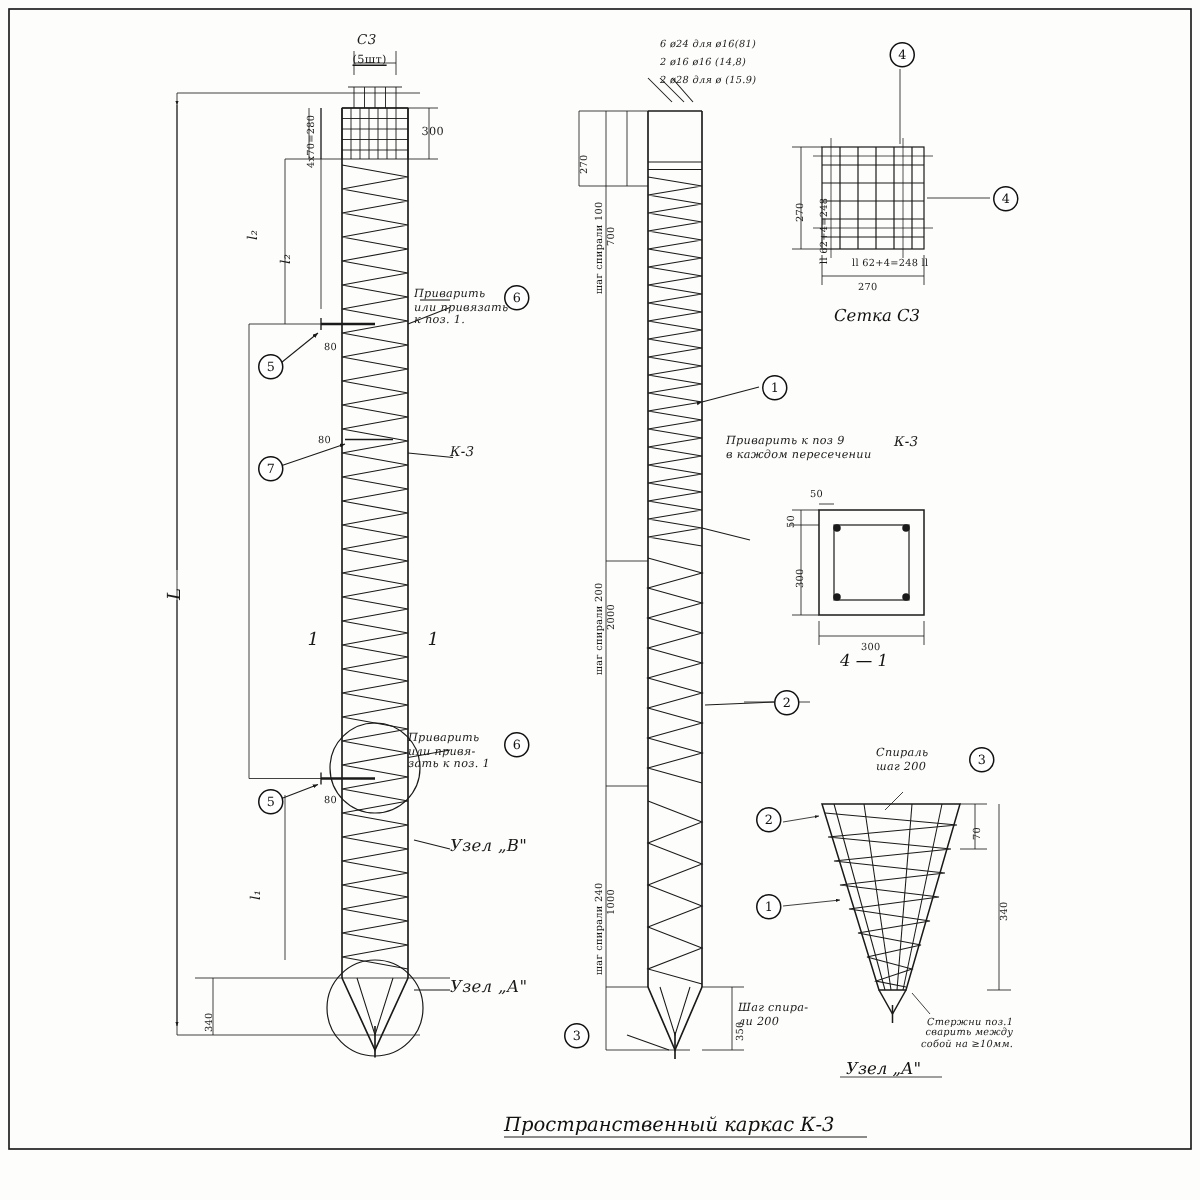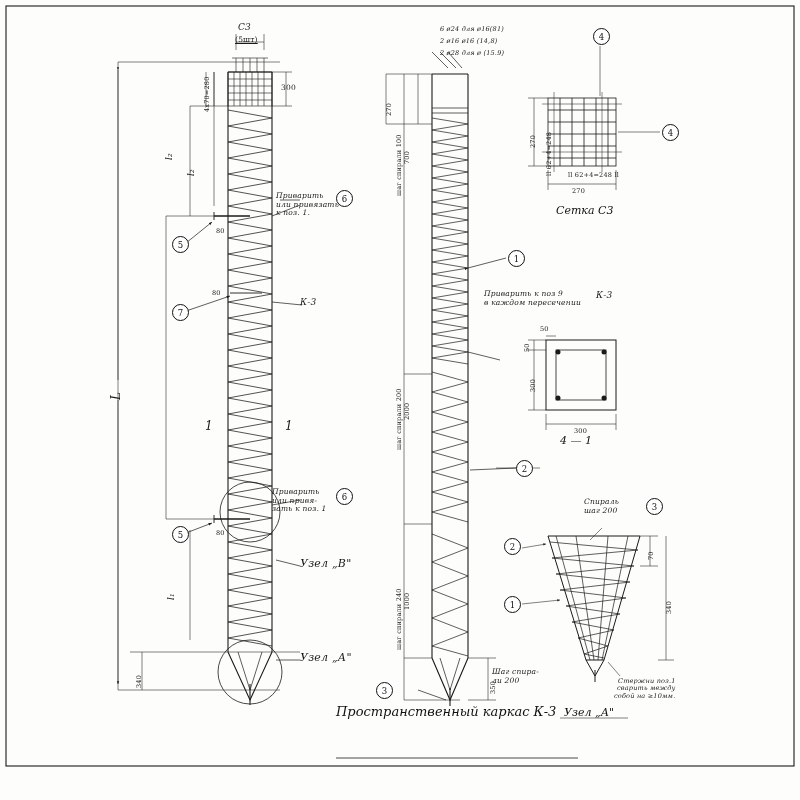--- a/index.html
+++ b/index.html
@@ -319,15 +319,15 @@
   <div class="lbl rot xs" style="left:648px;top:560px;transform:rotate(-90deg);">70</div>
   <div class="lbl rot xs" style="left:666px;top:614px;transform:rotate(-90deg);">340</div>
   <div class="lbl it xs" style="left:614px;top:678px;text-align:right;">Стержни поз.1
 сварить между
 собой на ≥10мм.</div>
   <div class="cap" style="left:564px;top:706px;">Узел „А"</div>
   <div class="bal" style="left:504px;top:538px;">2</div>
   <div class="bal" style="left:504px;top:596px;">1</div>
   <div class="bal" style="left:646px;top:498px;">3</div>
 
-  <div class="cap" style="left:336px;top:704px;font-size:13px;">Пространственный каркас К-3</div>
+  <div class="cap" style="left:336px;top:743px;font-size:13px;">Пространственный каркас К-3</div>
 
 </div>
 
 </body></html>

